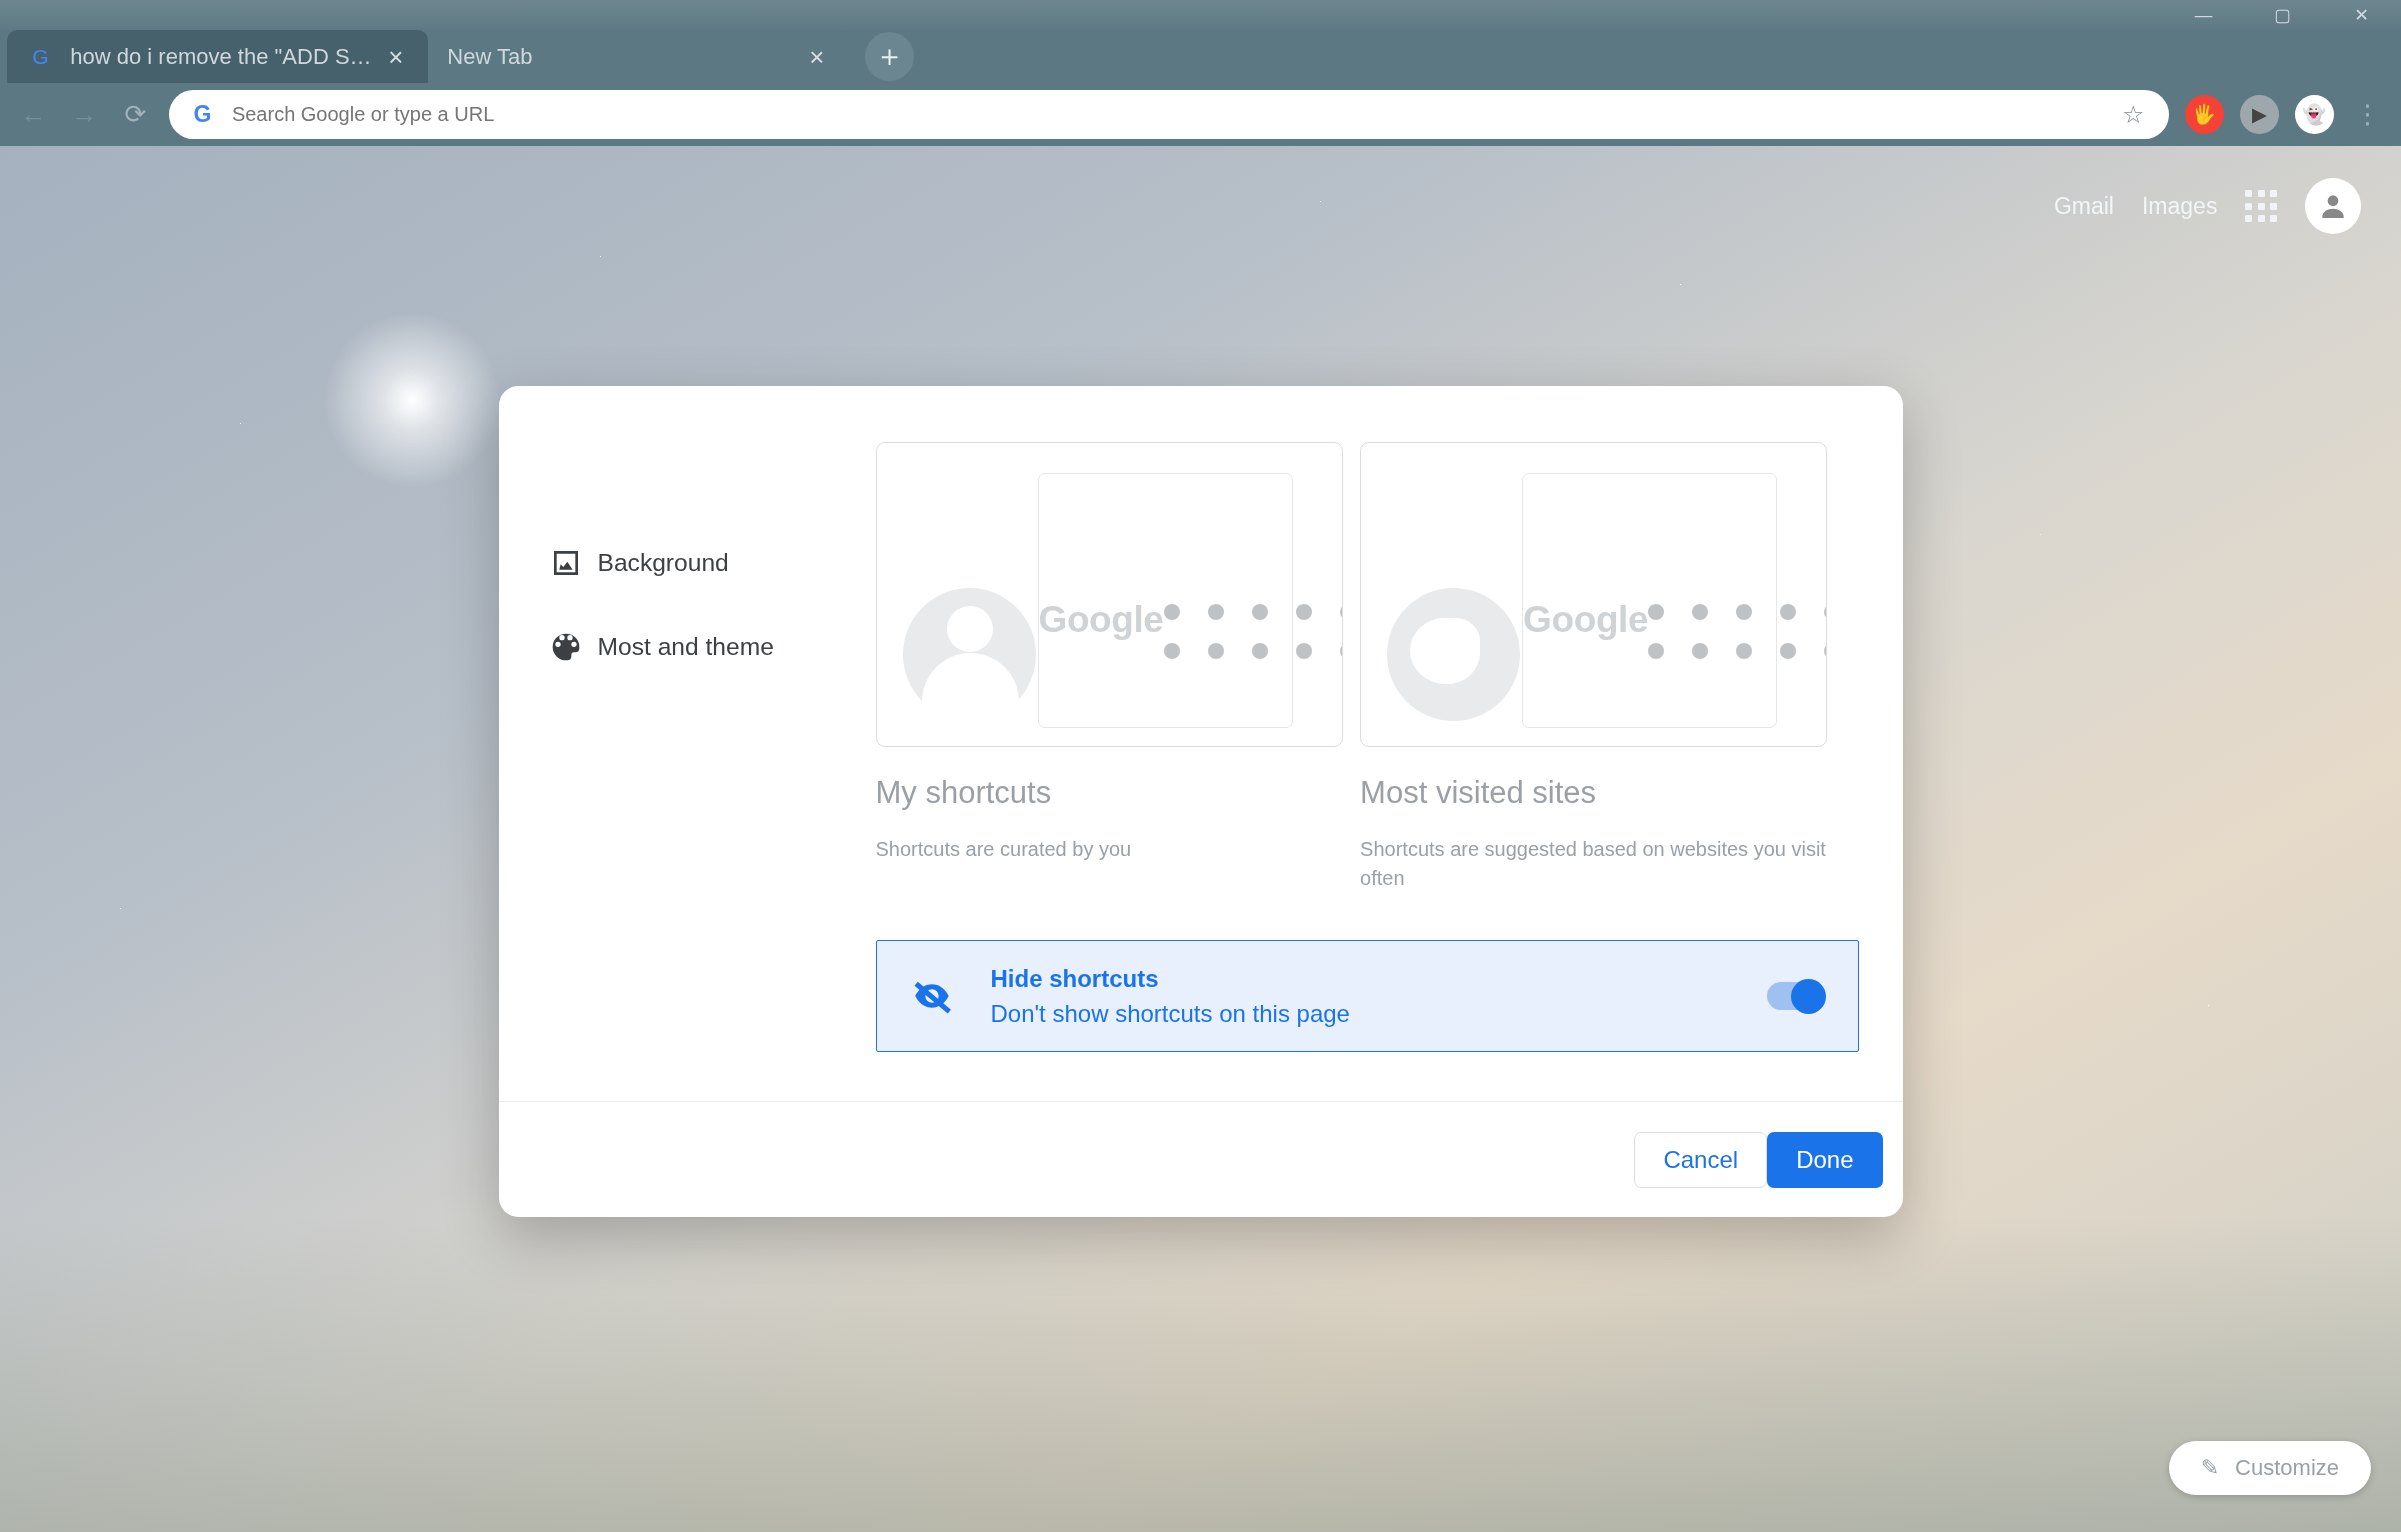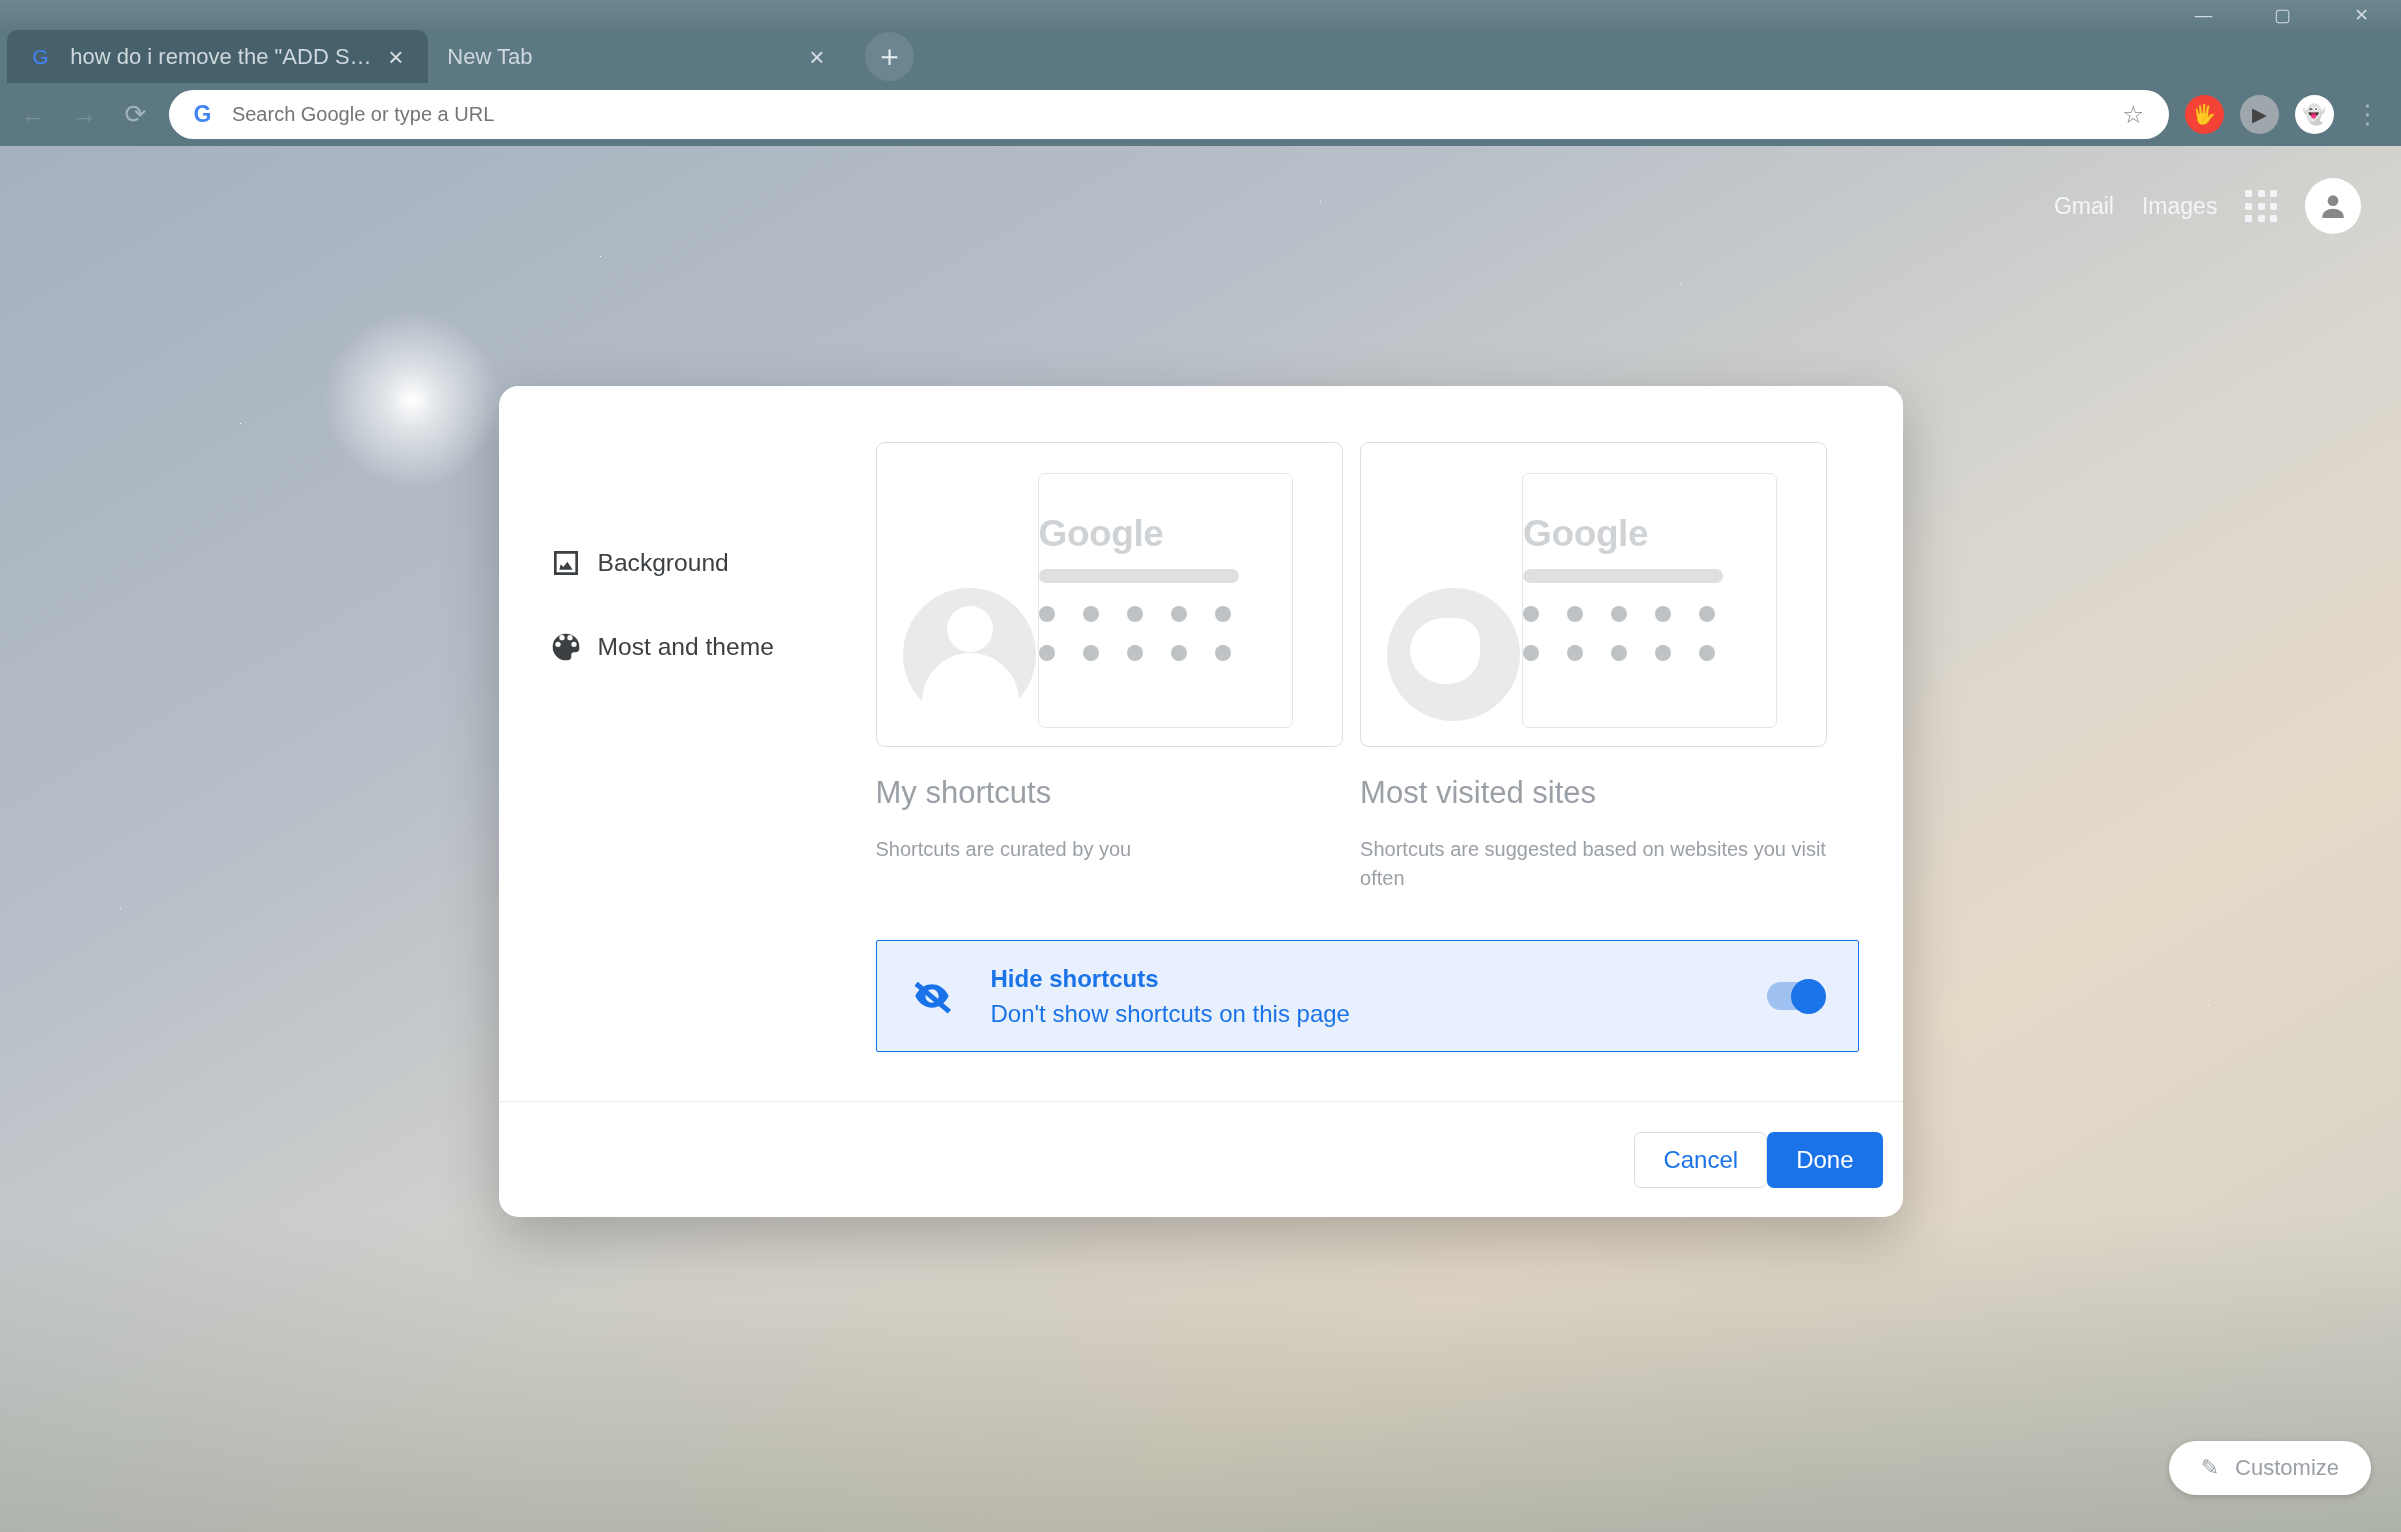--- a/index.html
+++ b/index.html
@@ -86,21 +86,21 @@
 
   .dlg-main{flex:1;padding:56px 44px 49px 0}
   .dlg-title{font-size:29px;color:#3c4043;margin-bottom:49px}
   .cards{display:flex;gap:17.6px}
   .option-card{width:467px}
   .preview{height:305px;border:1.8px solid var(--card-border);border-radius:8.8px;position:relative;overflow:hidden;margin-bottom:28px}
   .preview .ghost-img{position:absolute;left:26px;bottom:24.6px;width:133px;height:133px;border-radius:50%;background:#e9eaeb}
   .preview .ghost-img.globe::before{content:"";position:absolute;left:23px;top:30px;width:70px;height:66px;border-radius:50% 35% 48% 52%;background:#fff}
   .preview .ghost-img.person::before{content:"";position:absolute;left:44px;top:17.6px;width:46px;height:46px;border-radius:50%;background:#fff}
   .preview .ghost-img.person::after{content:"";position:absolute;left:19.3px;top:65px;width:97px;height:70px;border-radius:53px 53px 0 0;background:#fff}
-  .preview .tile{position:absolute;top:30px;right:49px;width:255px;height:255px;border:1.8px solid #e5e6e7;border-radius:7px;display:flex;flex-direction:column;align-items:flex-start;padding-top:39px}
+  .preview .tile{position:absolute;top:30px;right:49px;width:255px;height:255px;border:1.8px solid #e5e6e7;border-radius:7px;display:flex;flex-direction:row;align-items:center;padding-top:39px}
   .preview .tile .glogo{font-family:Arial,sans-serif;color:#d0d3d6;font-size:37px;letter-spacing:-0.4px;font-weight:700}
   .preview .tile .bar{width:200px;height:14px;background:#dddfe1;border-radius:7px;margin-top:14px}
   .preview .tile .dots{margin-top:23px;display:grid;grid-template-columns:repeat(5,16px);grid-auto-rows:16px;gap:23px 28px}
   .preview .tile .dots span{width:16px;height:16px;border-radius:50%;background:#bfc2c4}
   .opt-title{font-size:31px;font-weight:400;color:#9aa0a6;margin-bottom:24px}
   .opt-desc{font-size:20px;color:#9aa0a6;line-height:1.45}
 
   .hide-box{margin-top:47px;border:1.8px solid var(--blue);background:var(--blue-light-bg);border-radius:2px;height:112px;display:flex;align-items:center;padding:0 35px;gap:39px}
   .hide-box .eye{width:40px;height:40px;position:relative}
   .hide-box .eye svg{width:40px;height:40px;fill:var(--blue)}

